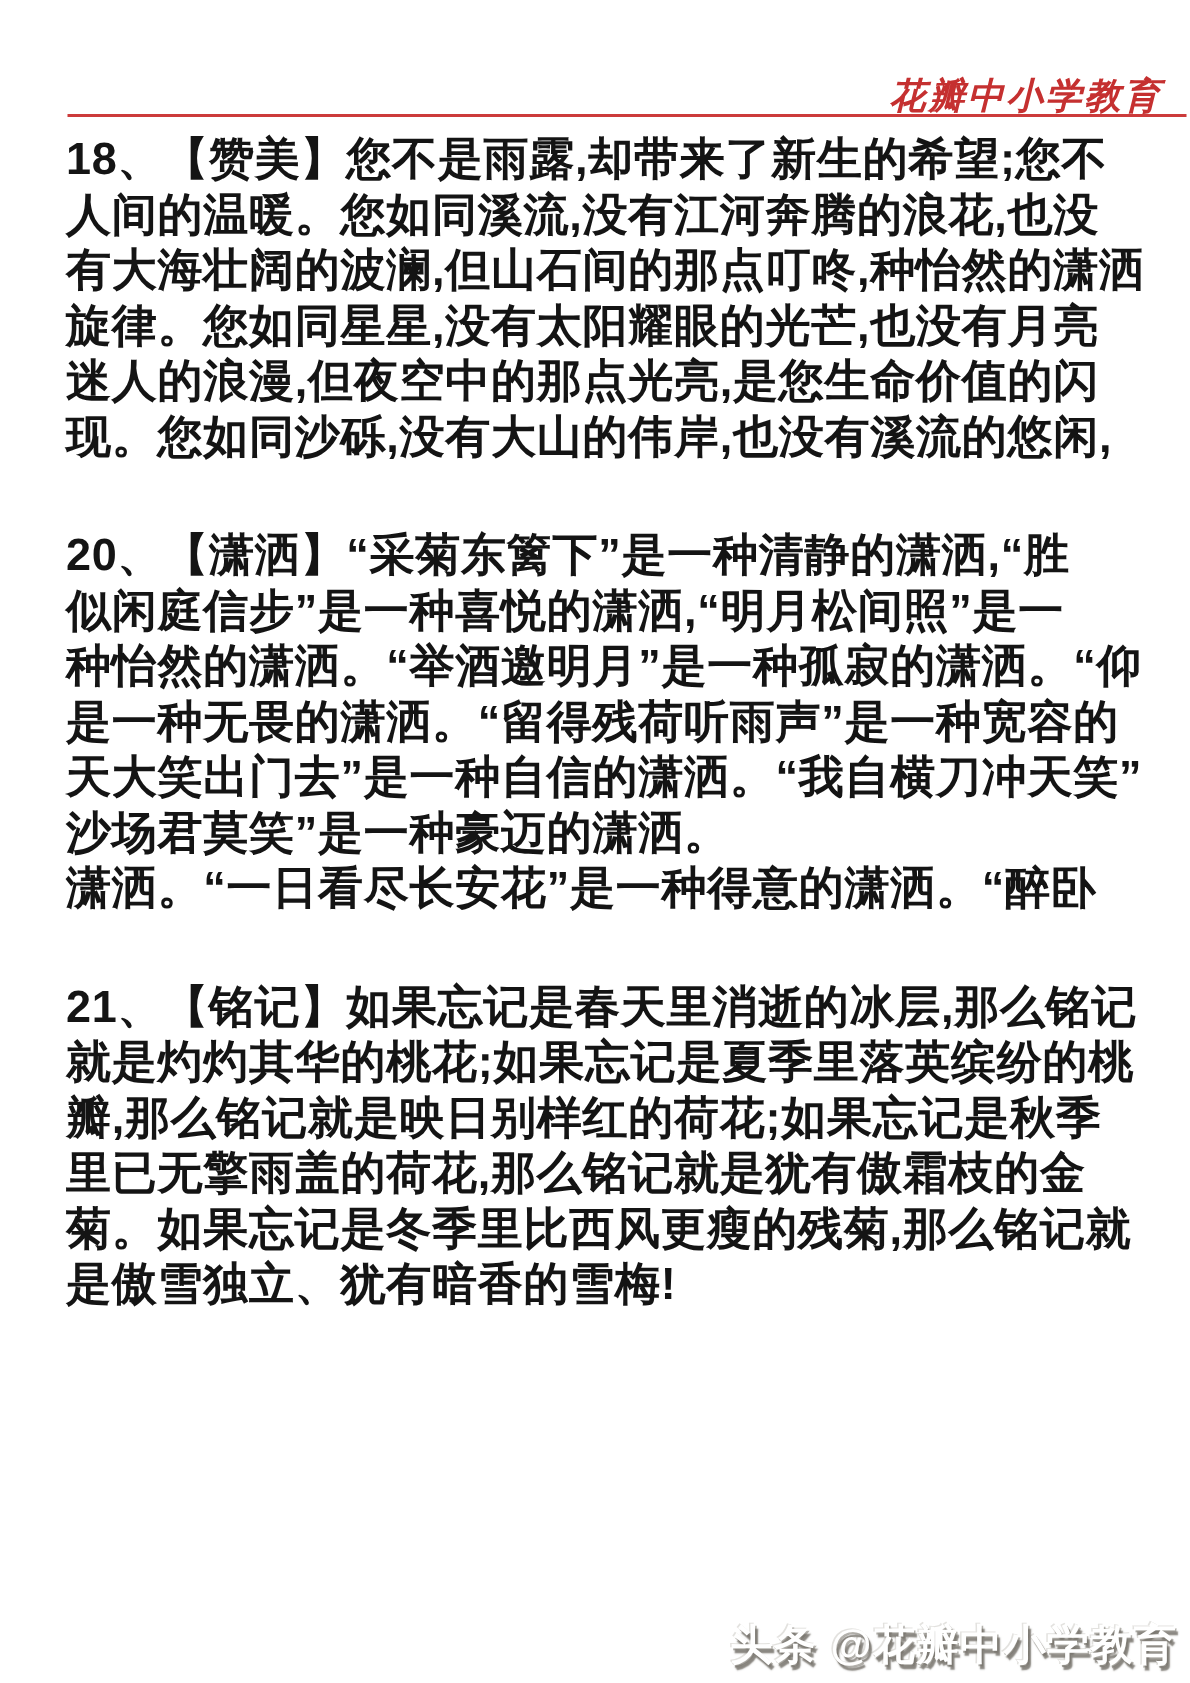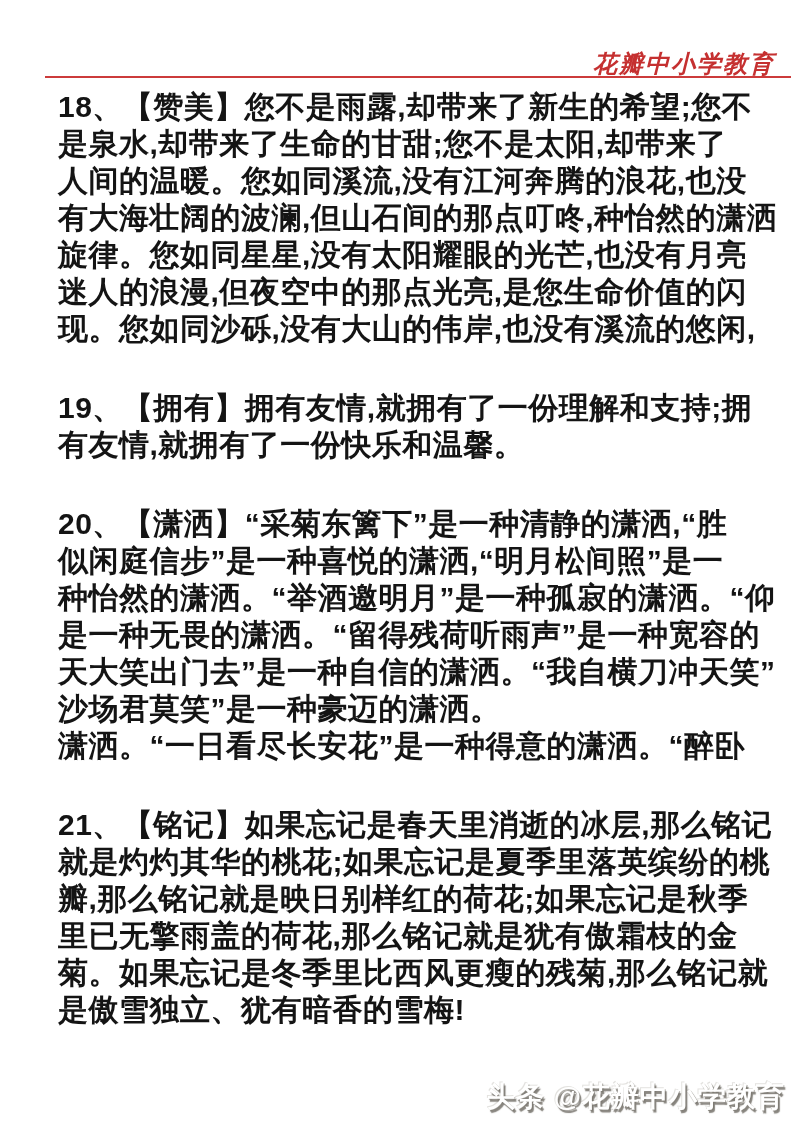--- a/index.html
+++ b/index.html
@@ -32,21 +32,21 @@
     right: 2px;
     height: 2px;
     background: #cc3b3b;
   }
   .content {
     position: absolute;
     left: 44px;
     top: 88px;
     width: 726px;
   }
-  .para { margin-bottom: 42px; margin-left: 14px; }
+  .para { margin-bottom: 42px; }
   .line {
     font-size: 30px;
     line-height: 37px;
     font-weight: 600;
     color: #141414;
     white-space: nowrap;
     letter-spacing: 0.5px;
   }
   .watermark {
     position: absolute;
@@ -65,32 +65,27 @@
 
 <div class="page">
 
   <div class="brand">花瓣中小学教育</div>
   <div class="divider"></div>
 
   <div class="content">
 
     <div class="para">
       <div class="line">18、【赞美】您不是雨露,却带来了新生的希望;您不</div>
-      <div class="line">是泉水,却带来了生命的甘甜;您不是太阳,却带来了</div>
       <div class="line">人间的温暖。您如同溪流,没有江河奔腾的浪花,也没</div>
       <div class="line">有大海壮阔的波澜,但山石间的那点叮咚,种怡然的潇洒</div>
       <div class="line">旋律。您如同星星,没有太阳耀眼的光芒,也没有月亮</div>
       <div class="line">迷人的浪漫,但夜空中的那点光亮,是您生命价值的闪</div>
       <div class="line">现。您如同沙砾,没有大山的伟岸,也没有溪流的悠闲,</div>
     </div>
 
-    <div class="para">
-      <div class="line">19、【拥有】拥有友情,就拥有了一份理解和支持;拥</div>
-      <div class="line">有友情,就拥有了一份快乐和温馨。</div>
-    </div>
 
     <div class="para">
       <div class="line">20、【潇洒】“采菊东篱下”是一种清静的潇洒,“胜</div>
       <div class="line">似闲庭信步”是一种喜悦的潇洒,“明月松间照”是一</div>
       <div class="line">种怡然的潇洒。“举酒邀明月”是一种孤寂的潇洒。“仰</div>
       <div class="line">是一种无畏的潇洒。“留得残荷听雨声”是一种宽容的</div>
       <div class="line">天大笑出门去”是一种自信的潇洒。“我自横刀冲天笑”</div>
       <div class="line">沙场君莫笑”是一种豪迈的潇洒。</div>
       <div class="line">潇洒。“一日看尽长安花”是一种得意的潇洒。“醉卧</div>
     </div>

